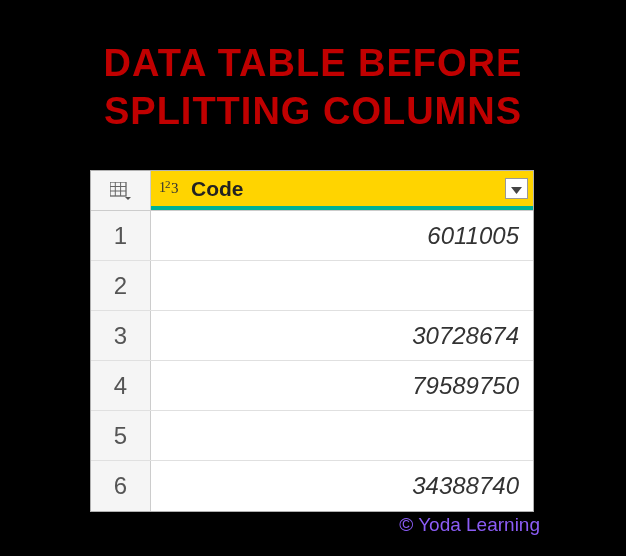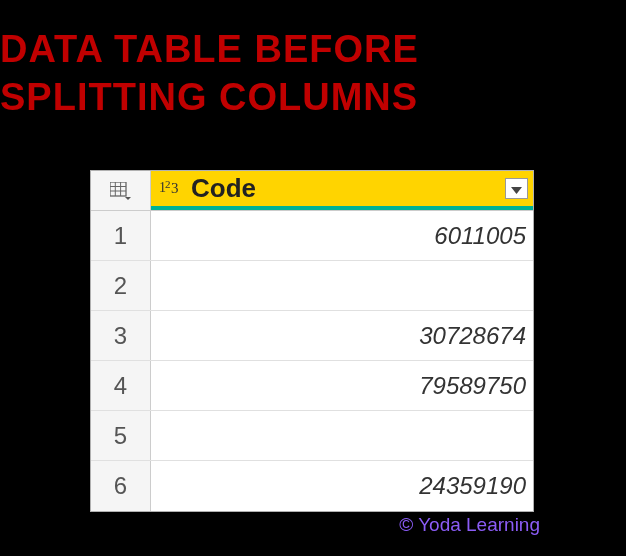--- a/index.html
+++ b/index.html
@@ -12,21 +12,22 @@
       width: 626px;
       height: 556px;
       font-family: "Segoe UI", Arial, sans-serif;
       position: relative;
       overflow: hidden;
     }
     .title {
       color: #c00000;
       font-weight: bold;
       font-size: 38px;
-      padding-top: 26px;
+      text-align: center;
+      padding-top: 40px;
       letter-spacing: 1px;
       line-height: 1.25;
     }
     .table-container {
       background: #fff;
       border: 1px solid #b0b0b0;
       position: absolute;
       top: 170px;
       left: 90px;
       width: 444px;
@@ -62,21 +63,21 @@
       position: relative;
       border-bottom: 4px solid #00b294;
     }
     .type-icon {
       color: #444;
       font-size: 16px;
       margin-right: 8px;
     }
     .col-name {
       font-weight: 600;
-      font-size: 26px;
+      font-size: 21px;
       color: #222;
     }
     .filter-btn {
       position: absolute;
       right: 5px;
       top: 7px;
       width: 23px;
       height: 21px;
       background: #fff;
       border: 1px solid #999;
@@ -101,21 +102,21 @@
       align-items: center;
       justify-content: center;
       color: #555;
       font-size: 24px;
     }
     .cell-value {
       flex: 1;
       display: flex;
       align-items: center;
       justify-content: flex-end;
-      padding-right: 7px;
+      padding-right: 14px;
       color: #333;
       font-size: 24px;
       font-style: italic;
     }
     .credit {
       position: absolute;
       bottom: 20px;
       right: 86px;
       color: #8b5cf6;
       font-size: 19px;
@@ -175,17 +176,17 @@
   </div>
   <div class="data-row">
     <div class="row-num">4</div>
     <div class="cell-value">79589750</div>
   </div>
   <div class="data-row">
     <div class="row-num">5</div>
   </div>
   <div class="data-row">
     <div class="row-num">6</div>
-    <div class="cell-value">24359190</div>
+    <div class="cell-value">34388740</div>
   </div>
 </div>
 
 <div class="credit">© Yoda Learning</div>
 
 </body></html>

